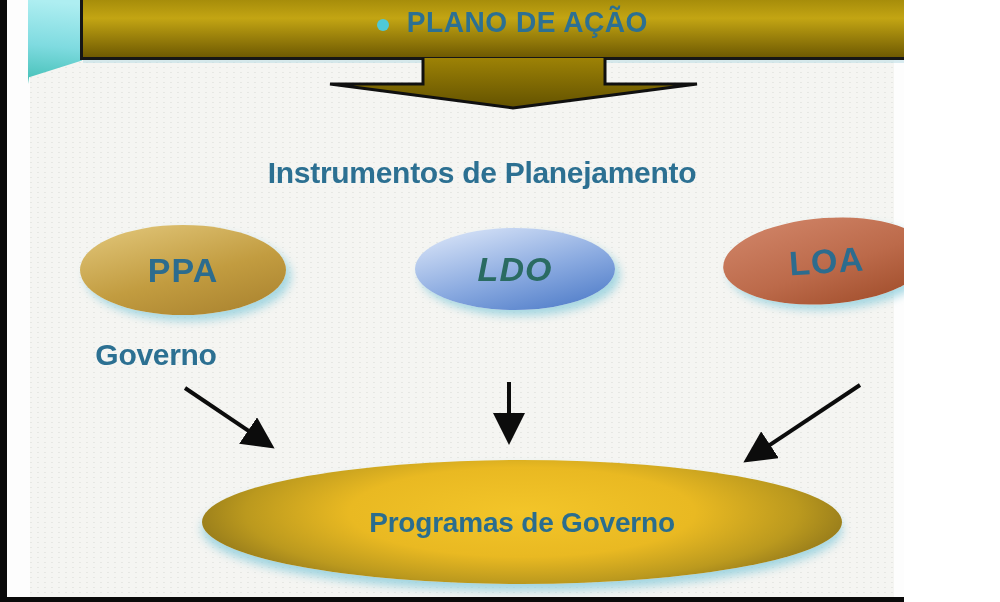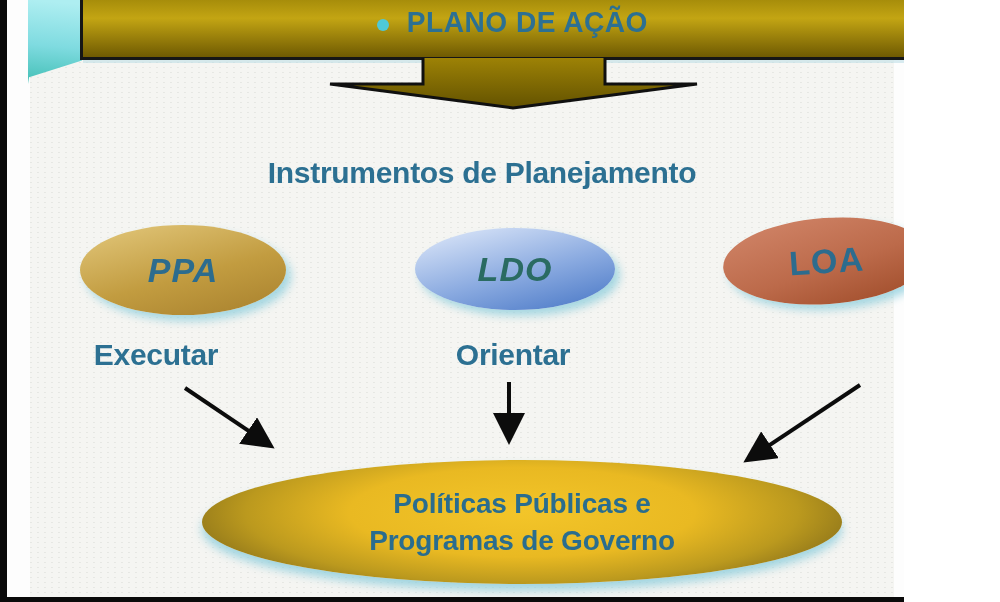--- a/index.html
+++ b/index.html
@@ -111,32 +111,30 @@
     </g>
 
     <line x1="185" y1="388" x2="268" y2="444" stroke="#0c0c0c" stroke-width="4" marker-end="url(#ah)"></line>
     <line x1="509" y1="382" x2="509" y2="437" stroke="#0c0c0c" stroke-width="4" marker-end="url(#ah)"></line>
     <line x1="860" y1="385" x2="750" y2="458" stroke="#0c0c0c" stroke-width="4" marker-end="url(#ah)"></line>
   </svg>
 
   <div class="heading">Instrumentos de Planejamento</div>
 
   <div class="ellipse el-ppa" style="background: linear-gradient(165deg, rgb(220, 191, 112) 12%, rgb(194, 156, 64) 55%, rgb(173, 134, 49) 90%);">
-    <span style="color: rgb(44, 108, 142); font-style: italic;">PPA</span>
+    <span style="color: rgb(44, 108, 142);">PPA</span>
   </div>
   <div class="ellipse el-ldo" style="background: linear-gradient(165deg, rgb(207, 221, 245) 12%, rgb(138, 170, 224) 55%, rgb(85, 129, 203) 90%);">
     <span style="color: rgb(42, 107, 98);">LDO</span>
   </div>
   <div class="ellipse el-loa" style="background: linear-gradient(165deg, rgb(205, 128, 99) 12%, rgb(188, 106, 74) 55%, rgb(164, 81, 47) 90%);">
     <span style="color: rgb(44, 108, 142);">LOA</span>
   </div>
 
-  <div class="action act-0">Executar</div>
-  <div class="action act-1">Orientar</div>
+  <div class="action act-0">Governo</div>
 
   <div class="target-ellipse">
-    <div>Políticas Públicas e</div>
     <div>Programas de Governo</div>
   </div>
 
   <div class="edge-left"></div>
   <div class="edge-bottom"></div>
 </div>
 
 </body></html>

